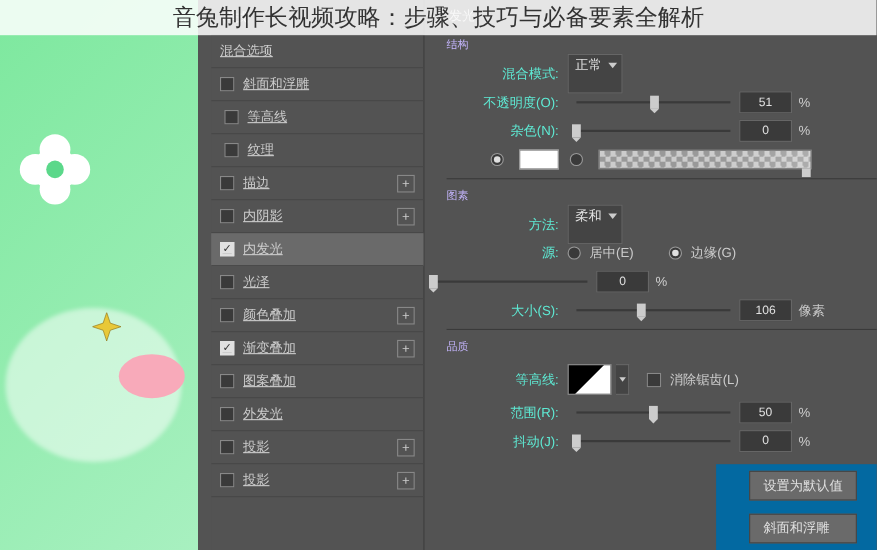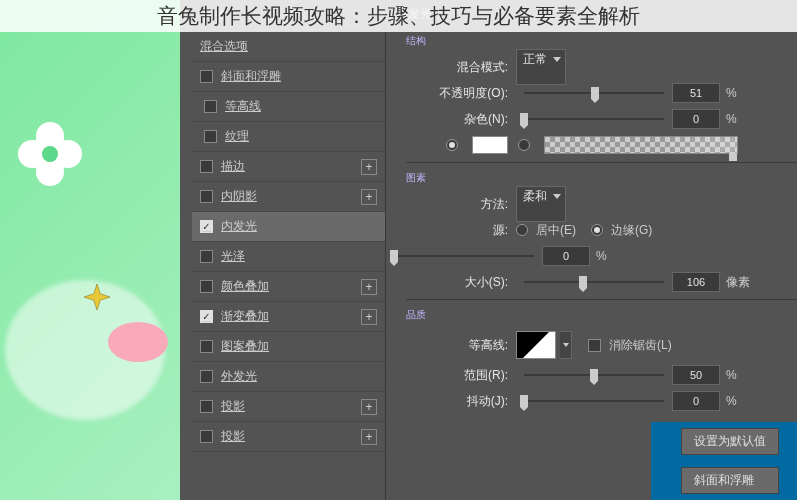--- a/index.html
+++ b/index.html
@@ -25,21 +25,21 @@
 .style-row.selected { background: #6a6a6a; }
 .style-row.sub { padding-left: 12px; }
 .cb { width: 13px; height: 13px; border: 1px solid #888; margin-right: 8px; background: #3a3a3a; display: flex; align-items: center; justify-content: center; }
 .cb.checked { background: #e0e0e0; border-color: #e0e0e0; }
 .cb.checked::after { content: '✓'; color: #333; font-size: 10px; line-height: 1; }
 .plus-btn { position: absolute; right: 8px; width: 16px; height: 16px; border: 1px solid #888; display: flex; align-items: center; justify-content: center; font-size: 12px; color: #ccc; }
 .props-col { flex: 1; background: #535353; padding: 0; overflow: hidden; }
 .props-title { height: 28px; line-height: 28px; padding-left: 10px; color: #d0d0d0; font-size: 12px; }
 .section-title { padding: 6px 0 6px 20px; color: #c4b5fd; font-size: 10px; }
 .prop-row { display: flex; align-items: center; height: 26px; padding-right: 10px; }
-.prop-label { width: 130px; text-align: right; padding-right: 8px; color: #e5e5e5; }
+.prop-label { width: 130px; text-align: right; padding-right: 8px; color: #5eead4; }
 .dropdown { background: #444; border: 1px solid #666; padding: 2px 18px 12px 6px; color: #e0e0e0; position: relative; min-width: 48px; height: 36px; line-height: 14px; }
 .dropdown::after { content: ''; position: absolute; right: 4px; top: 7px; border-left: 4px solid transparent; border-right: 4px solid transparent; border-top: 5px solid #ccc; }
 .slider-track { flex: 1; height: 2px; background: #3a3a3a; position: relative; margin: 0 8px; max-width: 140px; }
 .slider-thumb { position: absolute; top: -5px; width: 8px; height: 12px; background: #ccc; transform: translateX(-50%); }
 .slider-thumb::after { content: ''; position: absolute; bottom: -4px; left: 0; border-left: 4px solid transparent; border-right: 4px solid transparent; border-top: 4px solid #ccc; }
 .num-input { width: 48px; height: 20px; background: #3a3a3a; border: 1px solid #666; color: #e0e0e0; text-align: center; font-size: 11px; line-height: 18px; }
 .unit { margin-left: 6px; color: #ccc; width: 28px; }
 .color-swatch { width: 36px; height: 18px; border: 1px solid #888; background: #fff; }
 .radio { width: 12px; height: 12px; border: 1px solid #999; border-radius: 50%; margin-right: 4px; background: #3a3a3a; display: inline-flex; align-items: center; justify-content: center; }
 .radio.checked::after { content: ''; width: 6px; height: 6px; background: #e0e0e0; border-radius: 50%; }
@@ -182,21 +182,21 @@
     </div>
 
     <div class="divider"></div>
     <div class="section-title">图素</div>
     <div class="prop-row">
       <div class="prop-label">方法:</div>
       <div class="dropdown">柔和</div>
     </div>
     <div class="prop-row">
       <div class="prop-label">源:</div>
-      <div class="radio-row" style="margin-right:15px">
+      <div class="radio-row" style="margin-right:32px">
           <span class="radio"></span>
           <span>居中(E)</span>
         </div>
       <div class="radio-row">
           <span class="radio checked"></span>
           <span>边缘(G)</span>
         </div>
     </div>
     <div class="prop-row">
       <div class="slider-track">

